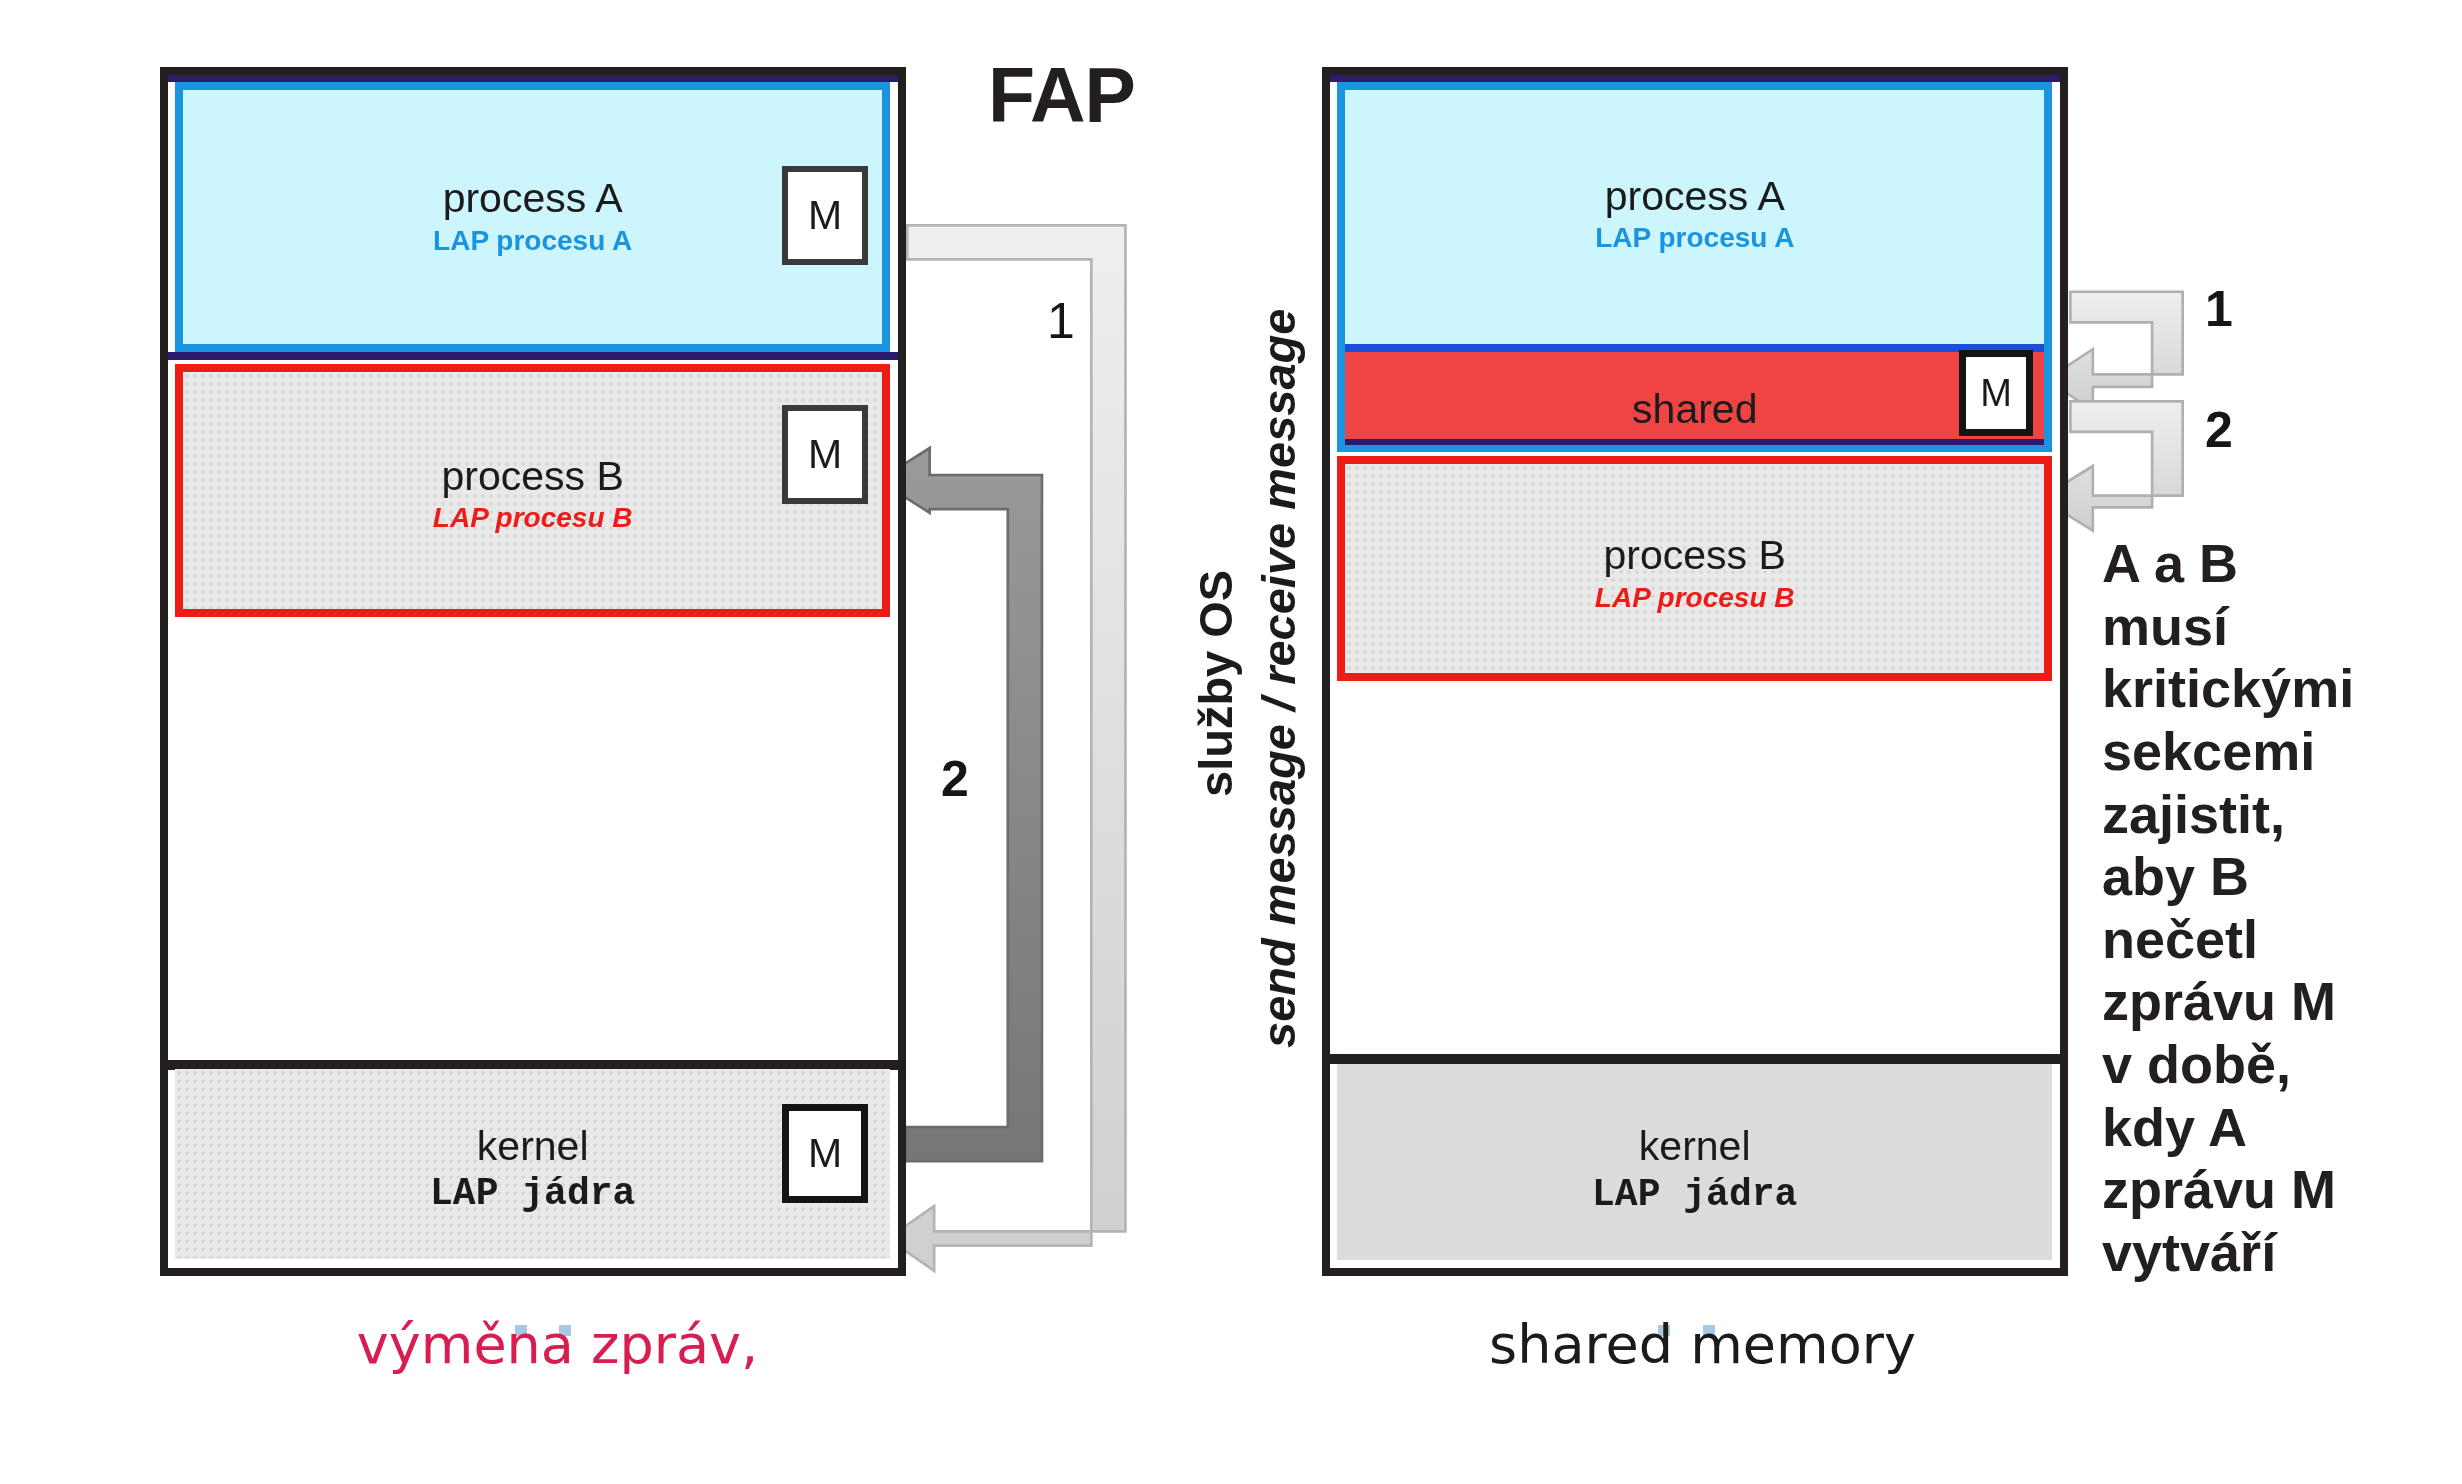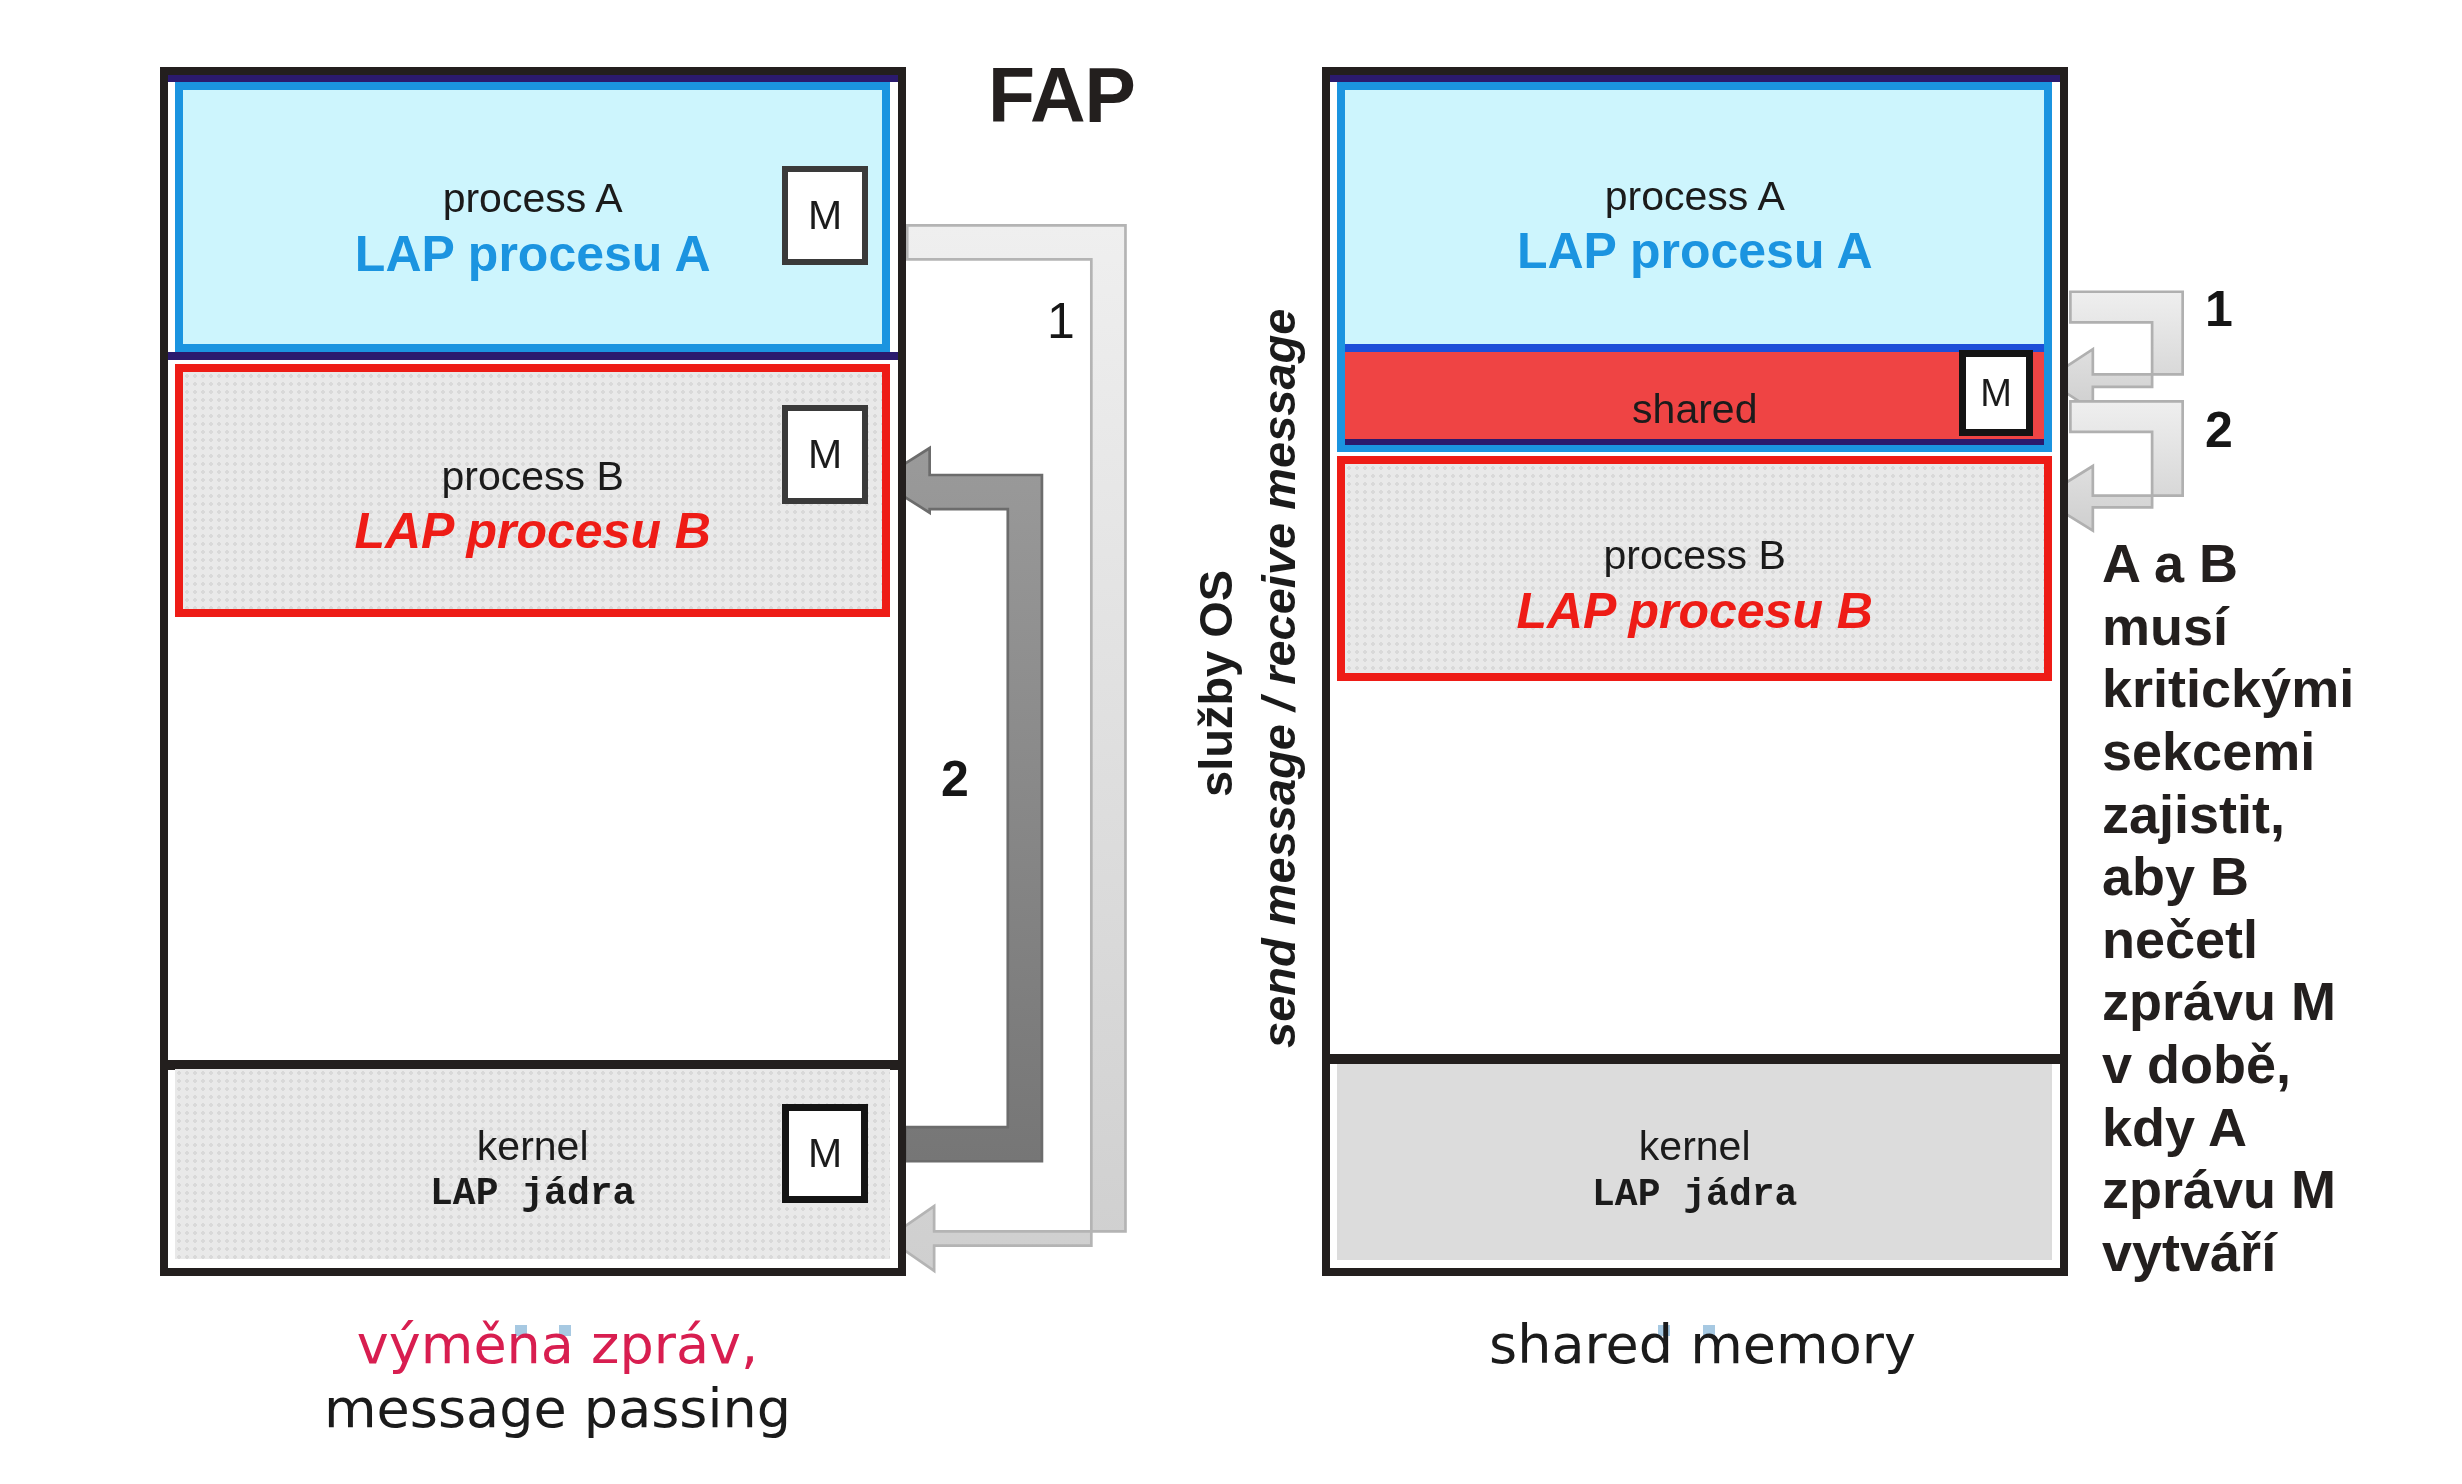--- a/index.html
+++ b/index.html
@@ -66,21 +66,21 @@
 
   
   .box-label{
     position:absolute;width:100%;text-align:center;
     font-size:41px;color:#1b1b1b;font-weight:400;
     white-space:nowrap;
     margin-top:9px;
   }
   .box-sublabel{
     position:absolute;width:100%;text-align:center;
-    font-size:50px;font-weight:bold;white-space:nowrap;
+    font-size:28px;font-weight:bold;white-space:nowrap;
   }
   .lap-a{color:#1b94e0;}
   .lap-b{color:#ee1c16;font-style:italic;}
   .lap-k{color:#1b1b1b;font-family:Liberation Mono, monospace;}
 
   
   .mbox{
     position:absolute;box-sizing:border-box;
     background:#ffffff;border:6.3px solid #3a3a3a;
     display:flex;align-items:center;justify-content:center;
@@ -248,21 +248,20 @@
 zprávu M
 v době,
 kdy A zprávu M
 vytváří</div>
 
   <div class="tick" style="left:515px;top:1319px;"></div>
   <div class="tick" style="left:559px;top:1319px;"></div>
 
   <div class="caption" id="caption-left">
     <span class="cz">výměna zpráv,</span>
-    <span class="en">message passing</span>
   </div>
 
   <div class="tick" style="left:1658px;top:1319px;"></div>
   <div class="tick" style="left:1703px;top:1319px;"></div>
 
   <div class="caption" id="caption-right">
     <span class="en">shared memory</span>
   </div>
 
 </div>

